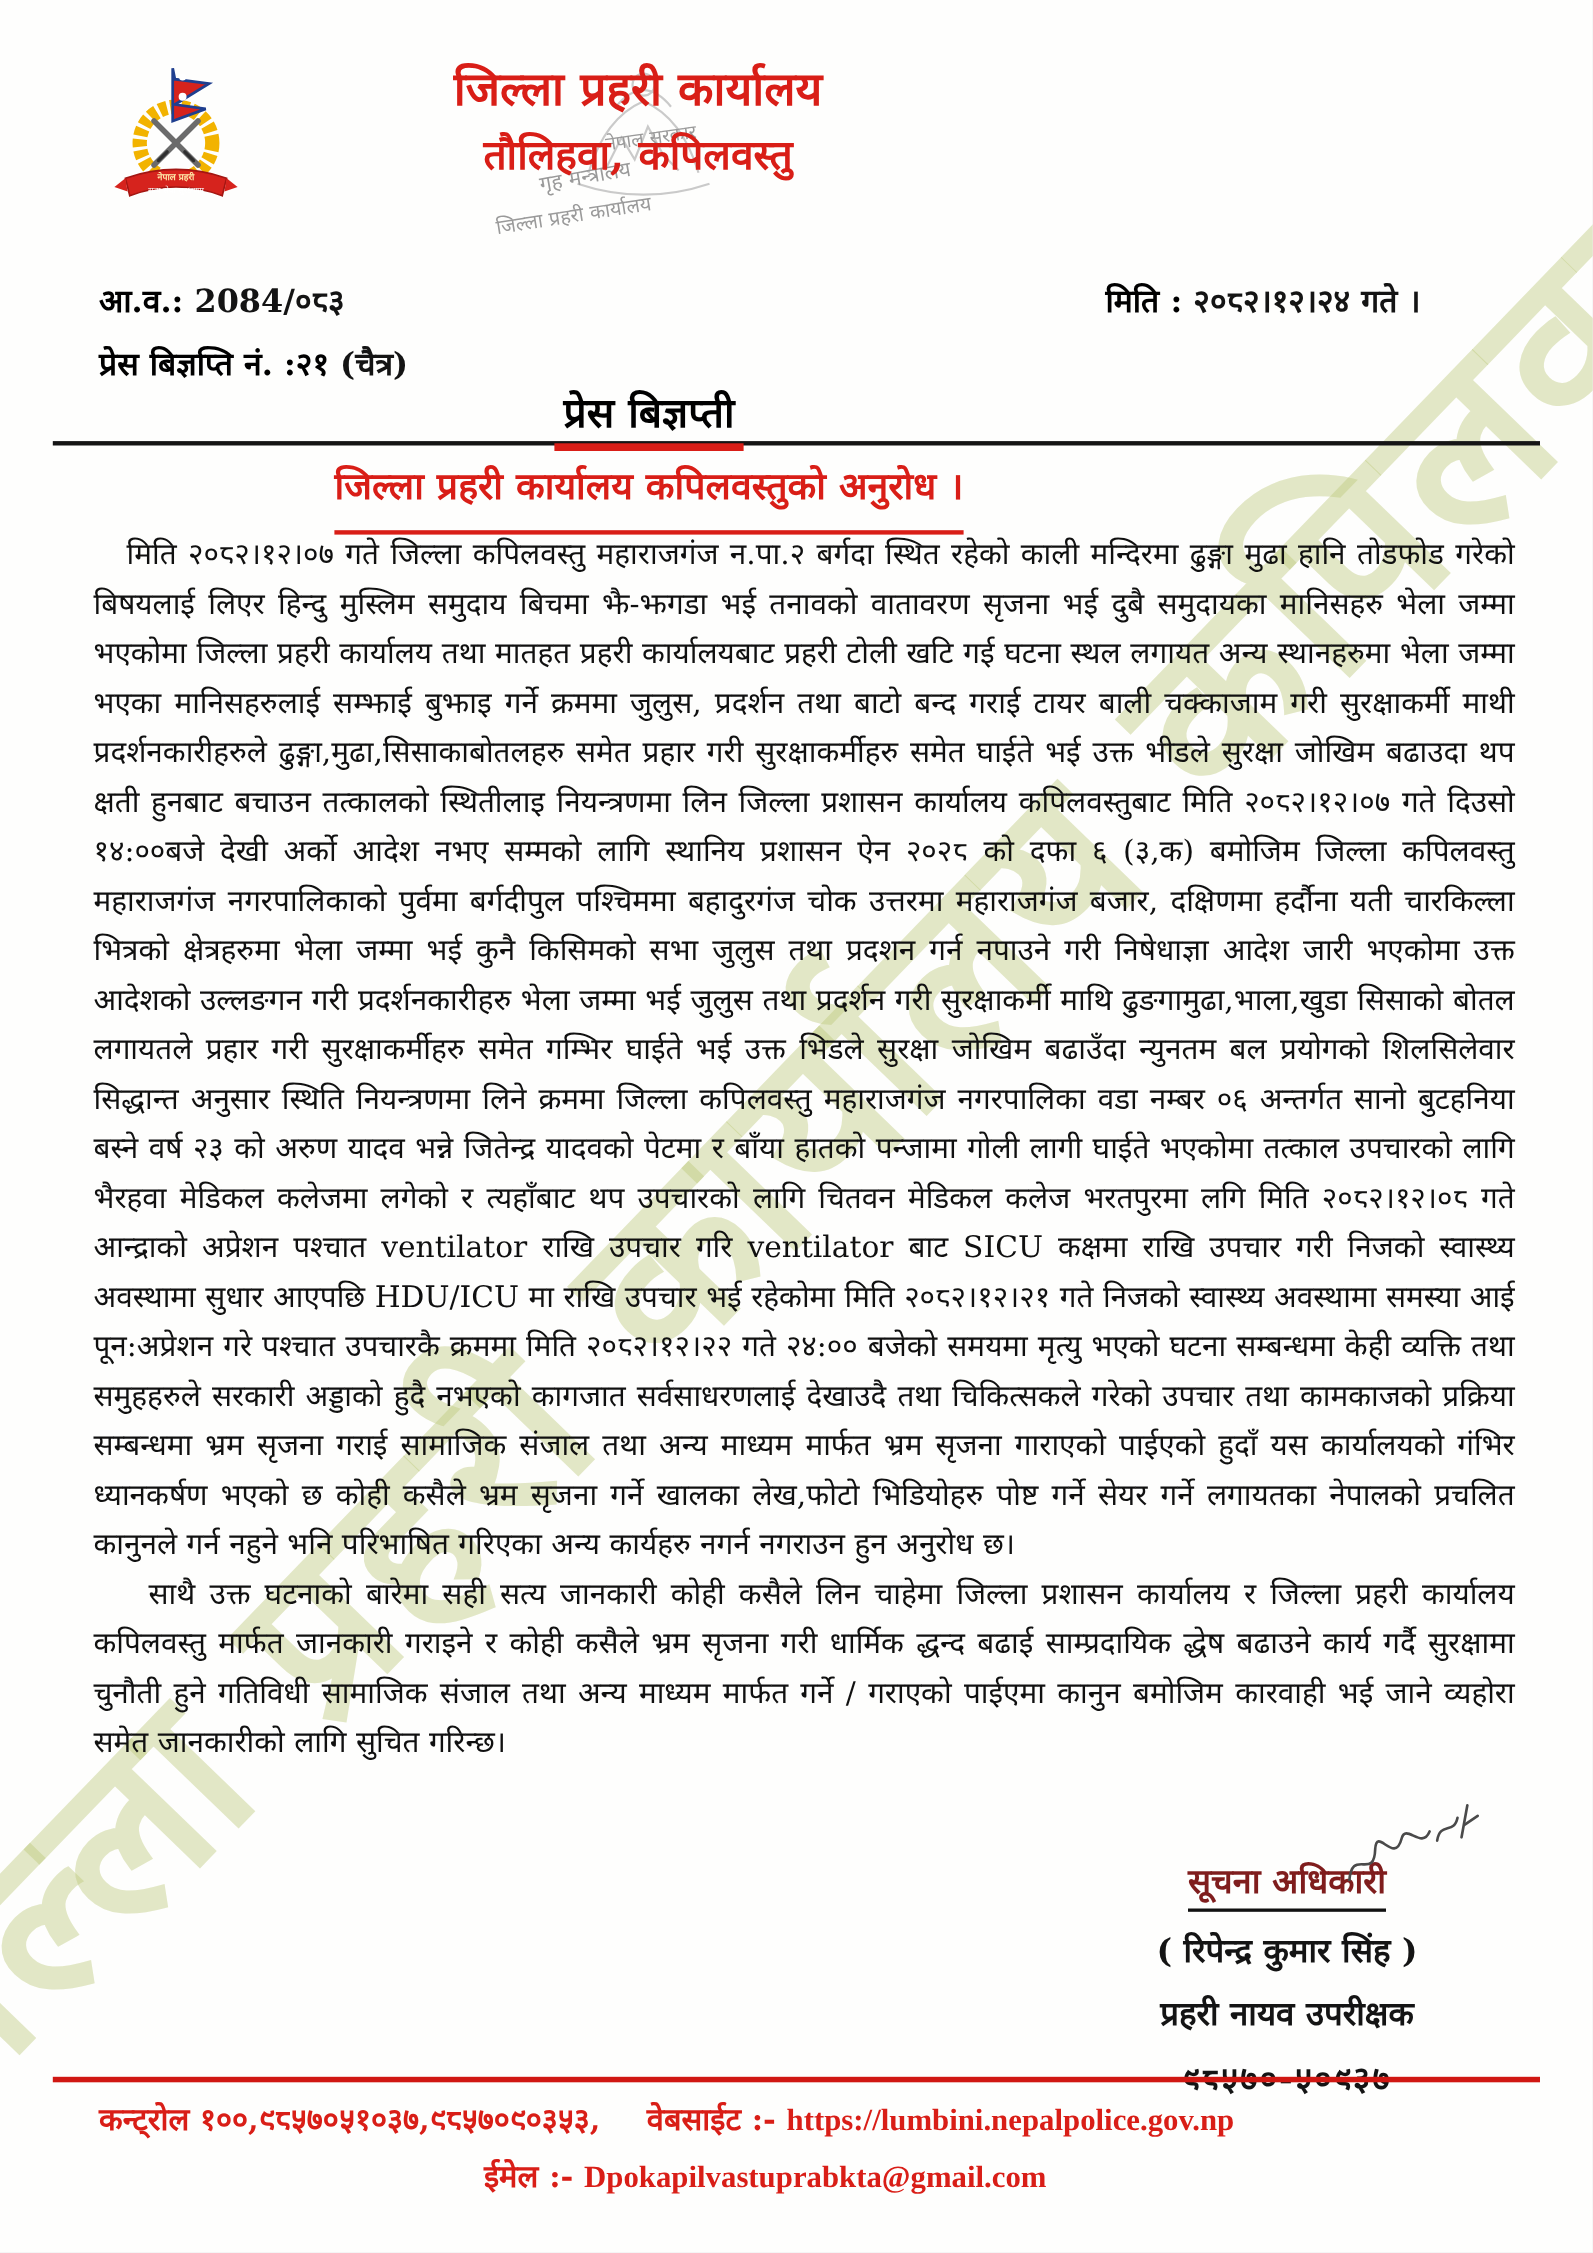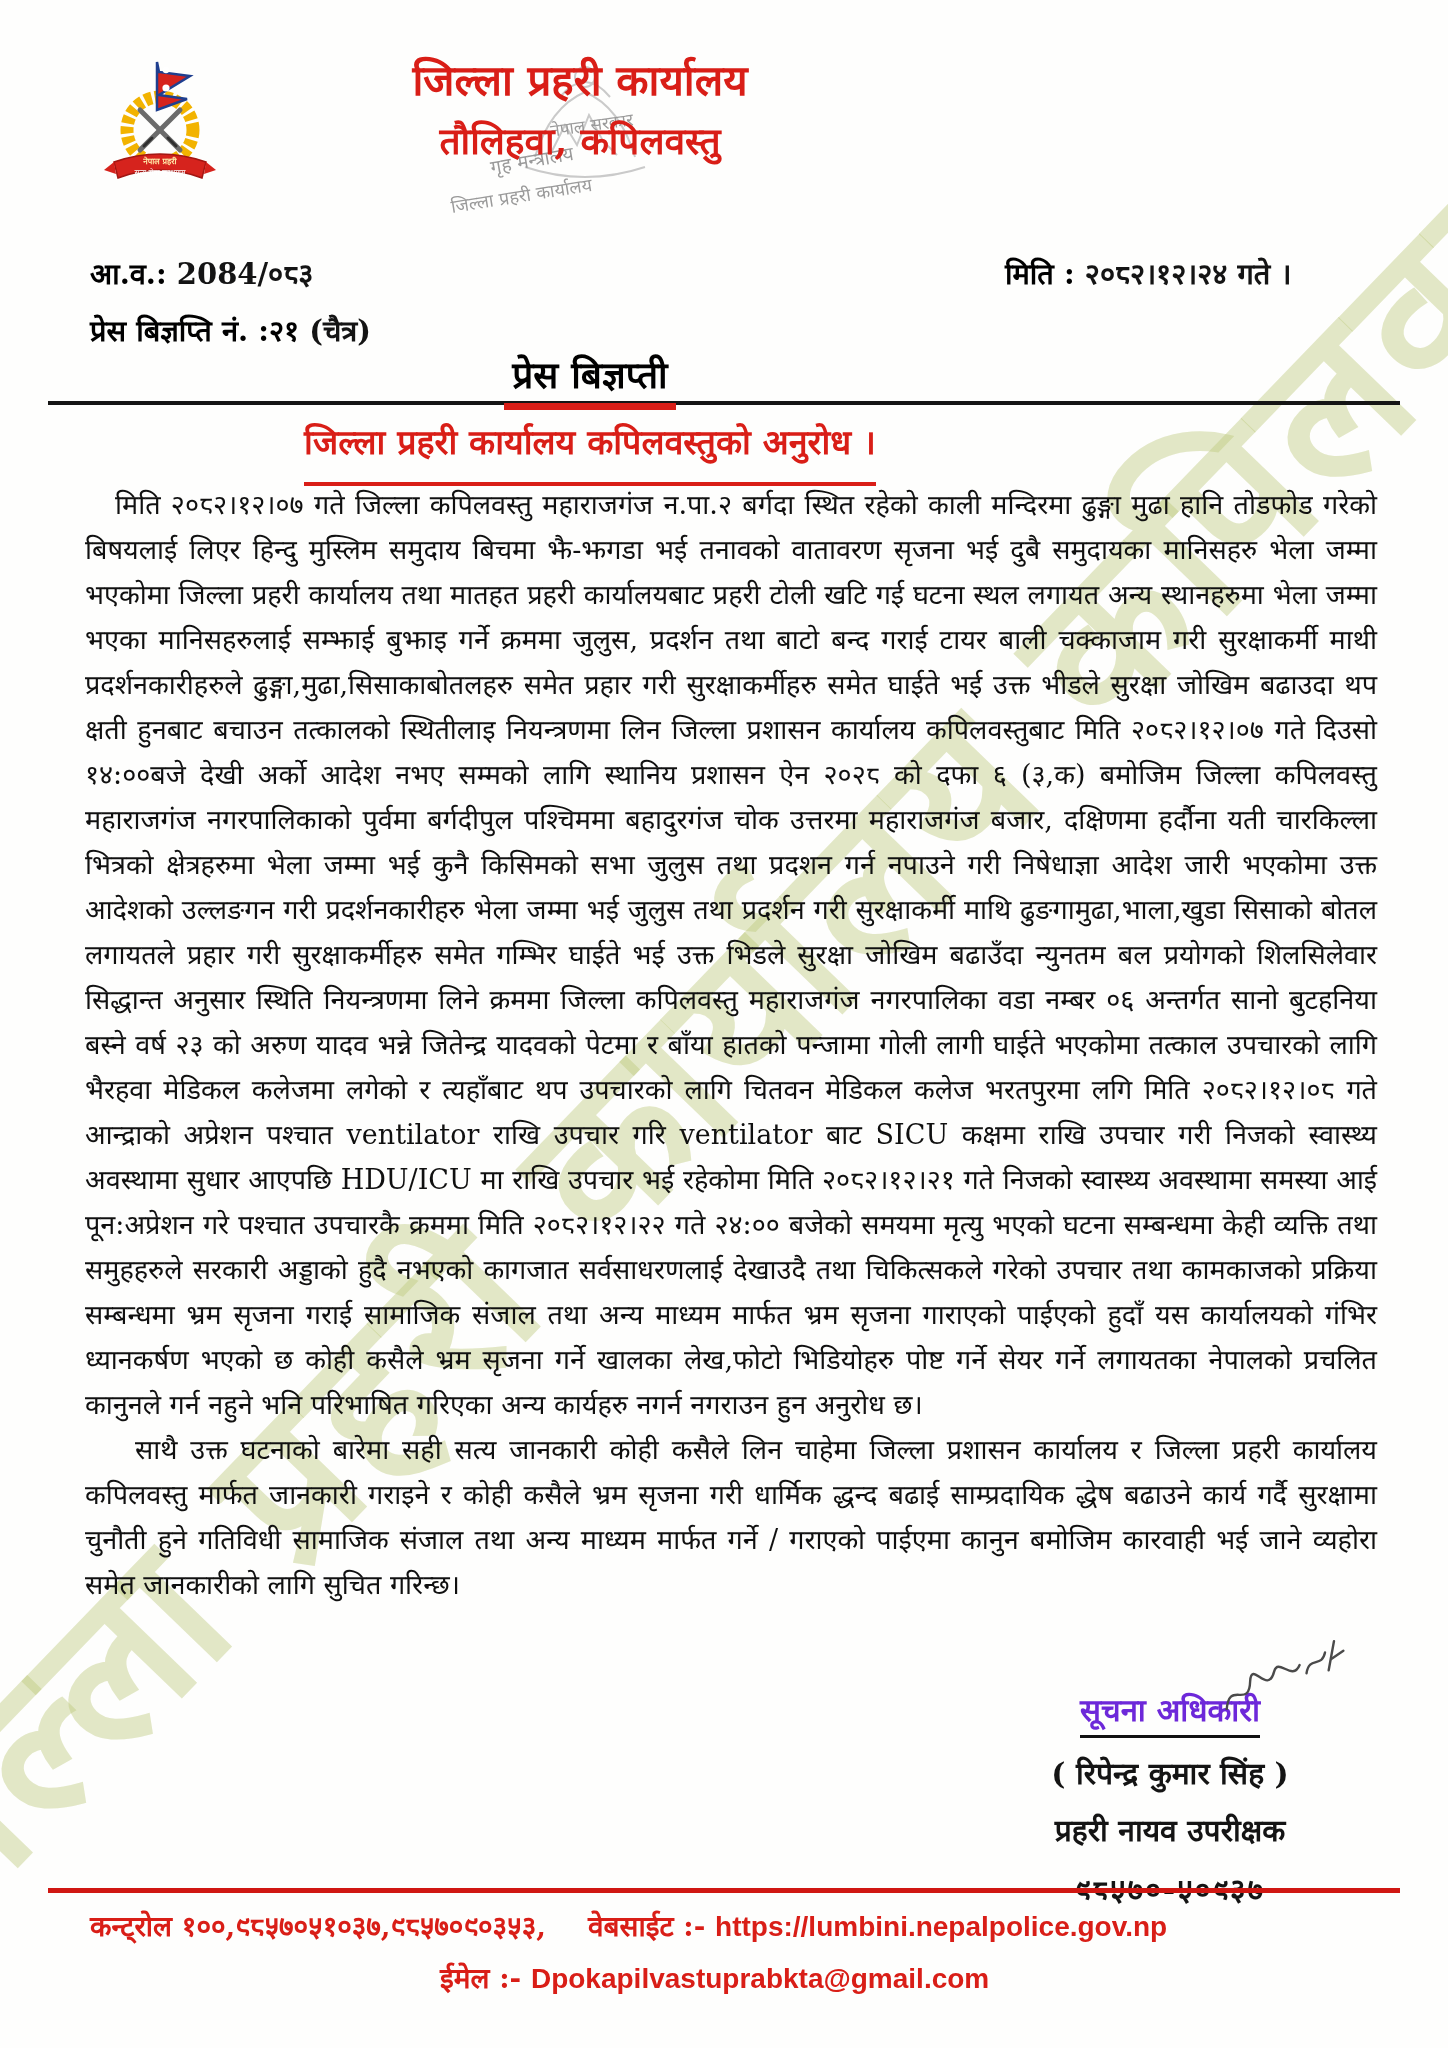--- a/index.html
+++ b/index.html
@@ -74,32 +74,32 @@
     font-size:27px;line-height:45px;text-align:justify;color:#101010;
   }
   .body-text p{margin:0;}
   .p1{text-indent:30px;}
   .p2{text-indent:50px;}
 
   
   .sig-block{position:absolute;left:950px;top:1688px;width:440px;text-align:center;}
   .sig-scribble{position:absolute;left:260px;top:-48px;}
   .sig-title{
-    display:inline-block;font-size:31px;font-weight:bold;color:#6d28d9;
+    display:inline-block;font-size:31px;font-weight:bold;color:#7f1d1d;
     border-bottom:3px solid #111;padding-bottom:5px;
   }
   .sig-name{font-size:30px;font-weight:bold;margin-top:14px;}
   .sig-rank{font-size:30px;font-weight:bold;margin-top:16px;}
   .sig-phone{font-size:30px;font-weight:bold;margin-top:18px;letter-spacing:2px;}
 
   
   .footer-control{position:absolute;left:90px;top:1906px;font-size:28px;font-weight:bold;color:#d91e17;}
   .footer-website{position:absolute;left:588px;top:1906px;font-size:28px;font-weight:bold;color:#d91e17;}
   .footer-email{position:absolute;left:440px;top:1958px;font-size:28px;font-weight:bold;color:#d91e17;}
-  .latin{font-family:Liberation Sans, sans-serif;}
+  .latin{font-family:Liberation Serif, serif;}
 </style>
 </head>
 <body>
 
 <div class="page">
 
   <div class="diag-watermark">जिल्ला प्रहरी कार्यालय कपिलवस्तु</div>
 
   <div class="content">
 

